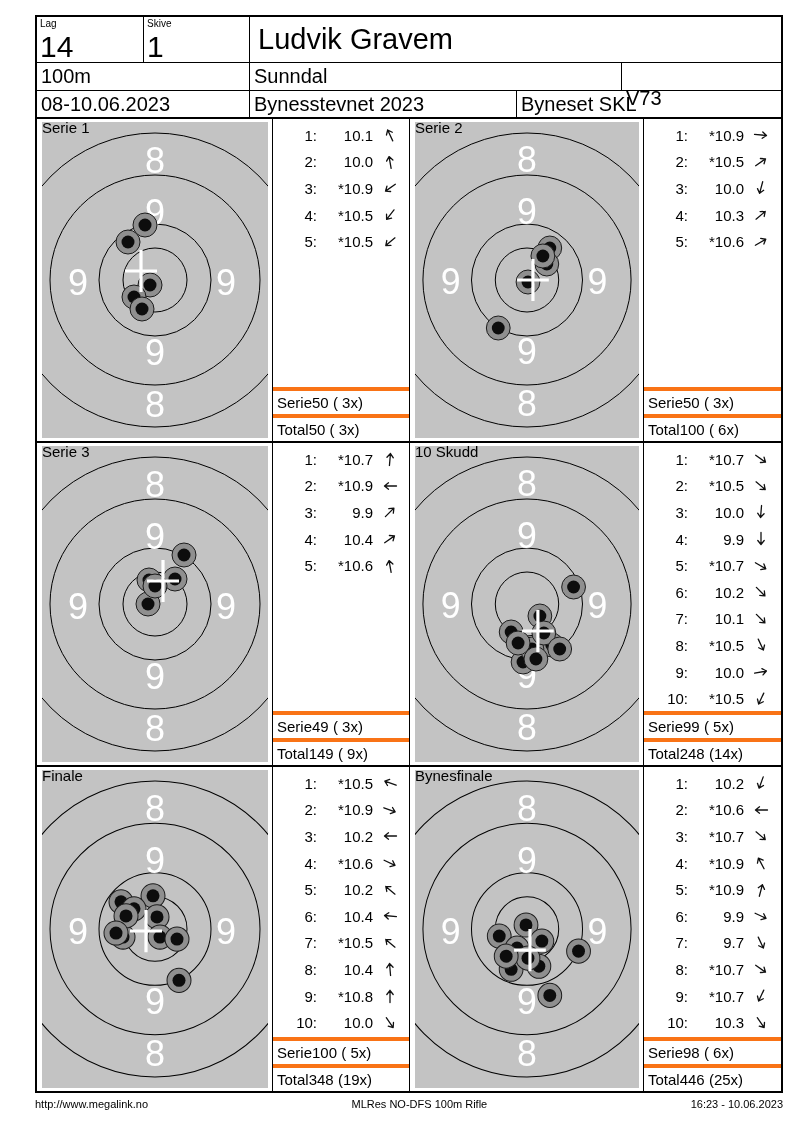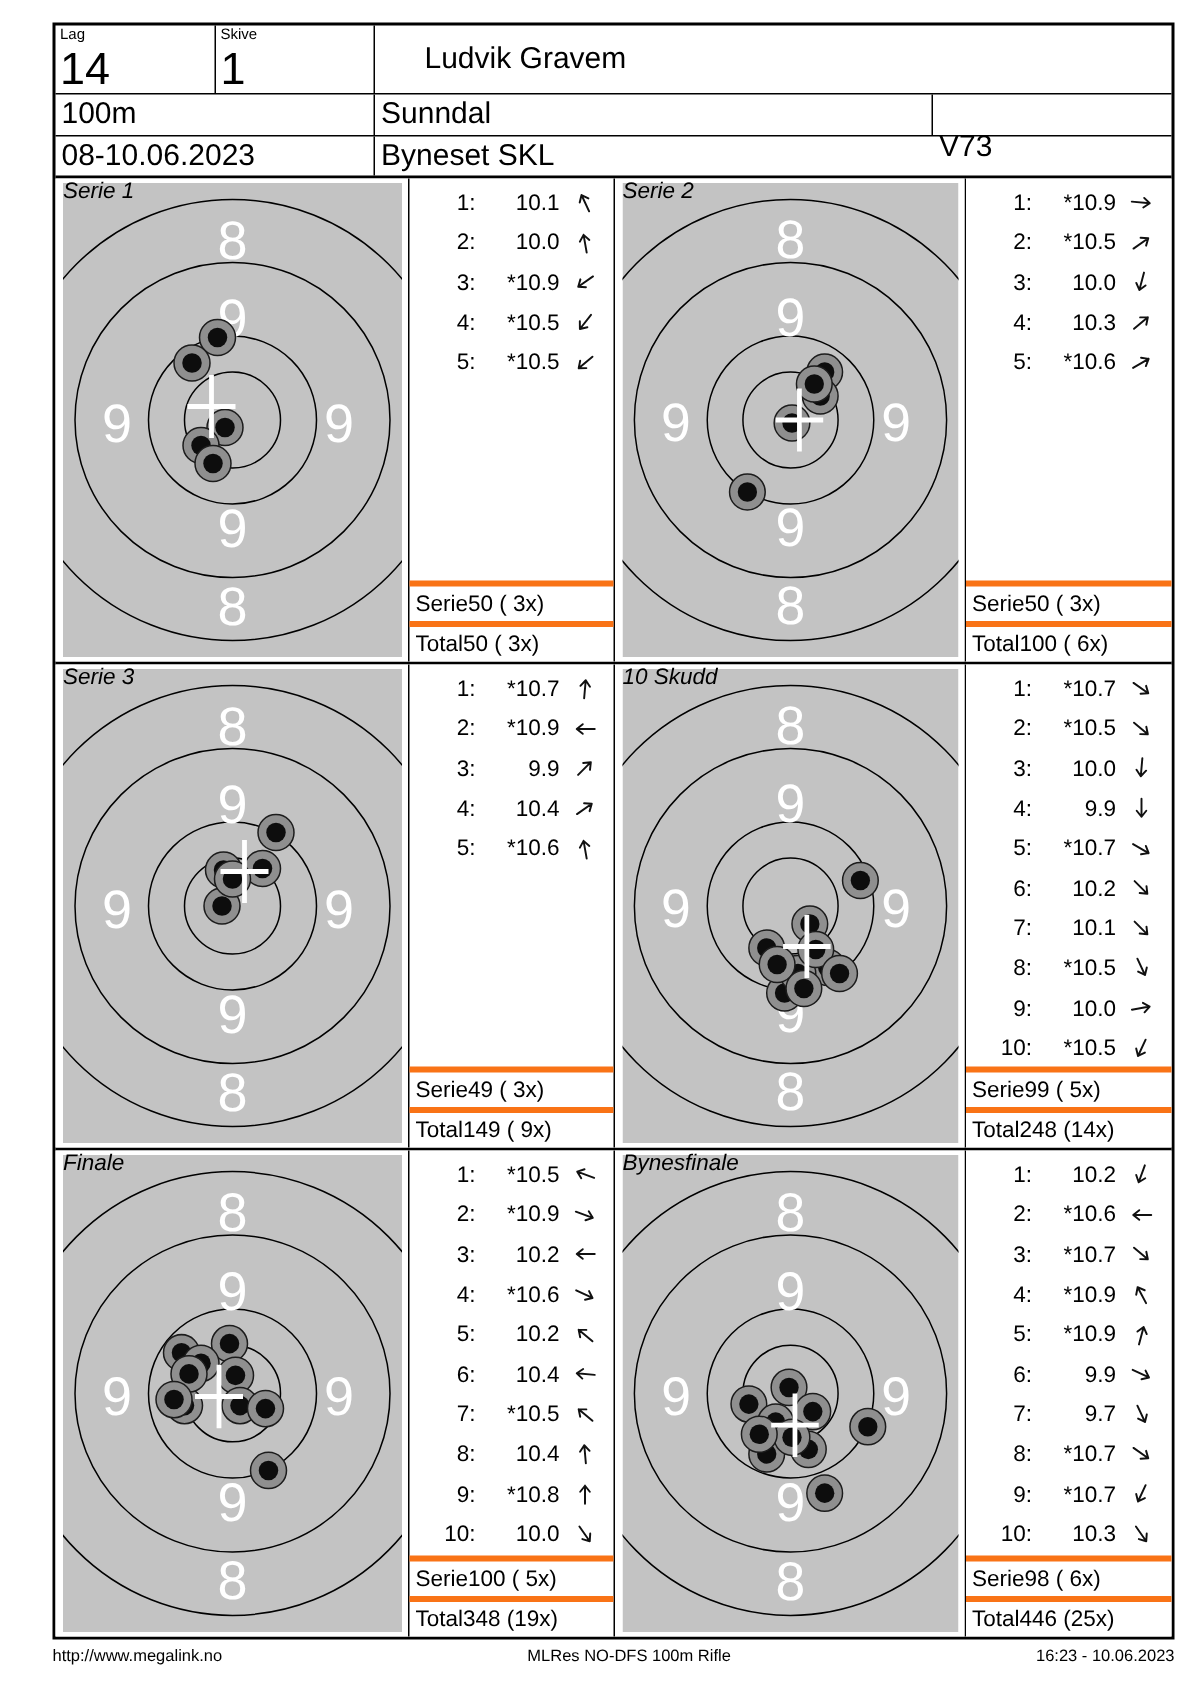--- a/index.html
+++ b/index.html
@@ -14,32 +14,32 @@
   }
   
   .hrow{display:flex;box-sizing:border-box;border-bottom:1px solid #000;}
   .hrow1{height:46px;}
   .hrow2{height:28px;}
   .hrow3{height:28px;border-bottom-width:2px;}
   .h-cell{position:relative;box-sizing:border-box;}
   .br{border-right:1px solid #000;}
   .small-label{position:absolute;top:1px;left:3px;font-size:10px;}
   .big-value{position:absolute;bottom:0px;left:3px;font-size:30px;line-height:30px;}
-  .name-cell{display:flex;align-items:center;padding-left:8px;font-size:20px;flex:1;margin-left:25px;}
+  .name-cell{display:flex;align-items:center;padding-left:8px;font-size:29px;flex:1;}
   .mid-cell{display:flex;align-items:center;padding-left:4px;font-size:20px;}
   
   .panel-row{display:flex;height:324px;box-sizing:border-box;border-bottom:2px solid #000;}
   .panel-row:last-child{border-bottom:none;}
   .tcell{position:relative;box-sizing:border-box;background:#fff;}
   .tcell.c1{width:235px;}
   .tcell.c2{width:233px;}
   .scell{width:138px;box-sizing:border-box;border-left:1px solid #000;border-right:1px solid #000;
          display:flex;flex-direction:column;background:#fff;}
   .scell.last{border-right:none;}
-  .panel-title{position:absolute;top:0;left:5px;font-size:15px;line-height:17px;z-index:2;font-style:italic;}
+  .panel-title{position:absolute;top:0;left:5px;font-size:15px;line-height:17px;z-index:2;}
   .target-svg{position:absolute;left:5px;top:3px;width:calc(100% - 9px);height:calc(100% - 6px);}
   .shot-rows{flex:1;padding-top:3px;overflow:hidden;}
   .shot-row{display:flex;align-items:center;height:26.6px;font-size:15px;}
   .sn{width:44px;text-align:right;}
   .sv{width:56px;text-align:right;}
   .sa{width:34px;display:flex;justify-content:center;align-items:center;}
   .sa svg{display:block;}
   .sum-row{height:27px;box-sizing:border-box;border-top:4px solid #f97316;display:flex;
            align-items:center;justify-content:flex-start;padding:0 4px;font-size:15px;}
   
@@ -65,20 +65,21 @@
 
   <div class="hrow hrow2">
     <div class="h-cell mid-cell br" style="width:213px;">100m</div>
     <div class="h-cell mid-cell br" style="width:372px;">Sunndal</div>
     <div class="h-cell mid-cell br" style="width:85px;margin-top:35px;">V73</div>
     <div class="h-cell mid-cell" style="flex:1;"></div>
   </div>
 
   <div class="hrow hrow3">
     <div class="h-cell mid-cell br" style="width:213px;">08-10.06.2023</div>
+    <div class="h-cell mid-cell br" style="width:267px;">Bynesstevnet 2023</div>
     <div class="h-cell mid-cell" style="flex:1;">Byneset SKL</div>
   </div>
 
   <div id="panels-grid">
       <div class="panel-row">
         <div class="tcell c1">
           <svg viewBox="0 0 226 316" preserveAspectRatio="none" class="target-svg">
             <rect x="0" y="0" width="226" height="316" fill="#c3c3c3"></rect>
             <circle cx="113" cy="158" r="32" fill="none" stroke="#000000" stroke-width="1"></circle>
             <circle cx="113" cy="158" r="56" fill="none" stroke="#000000" stroke-width="1"></circle>

